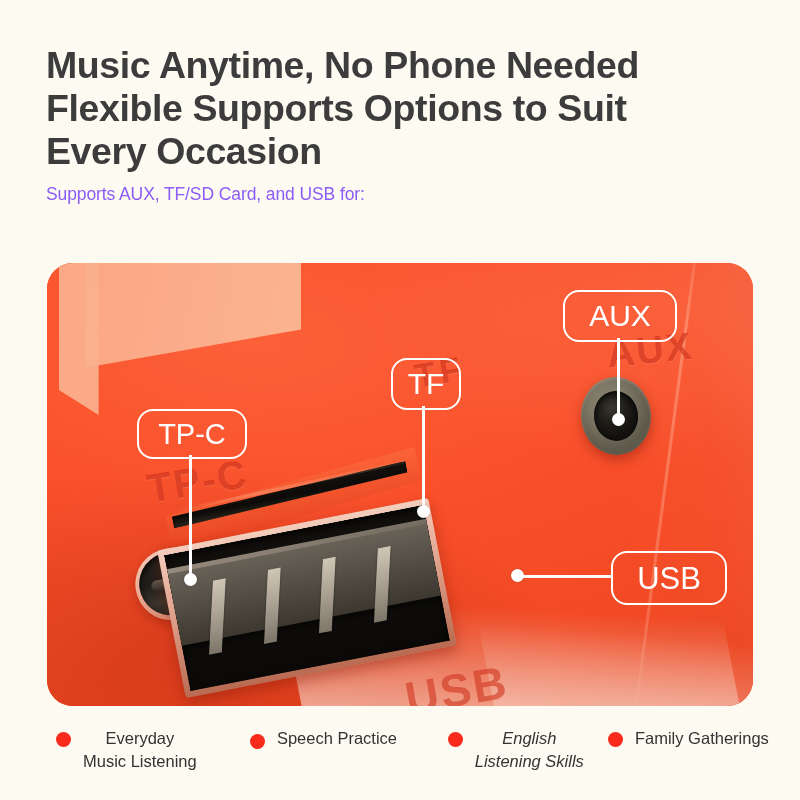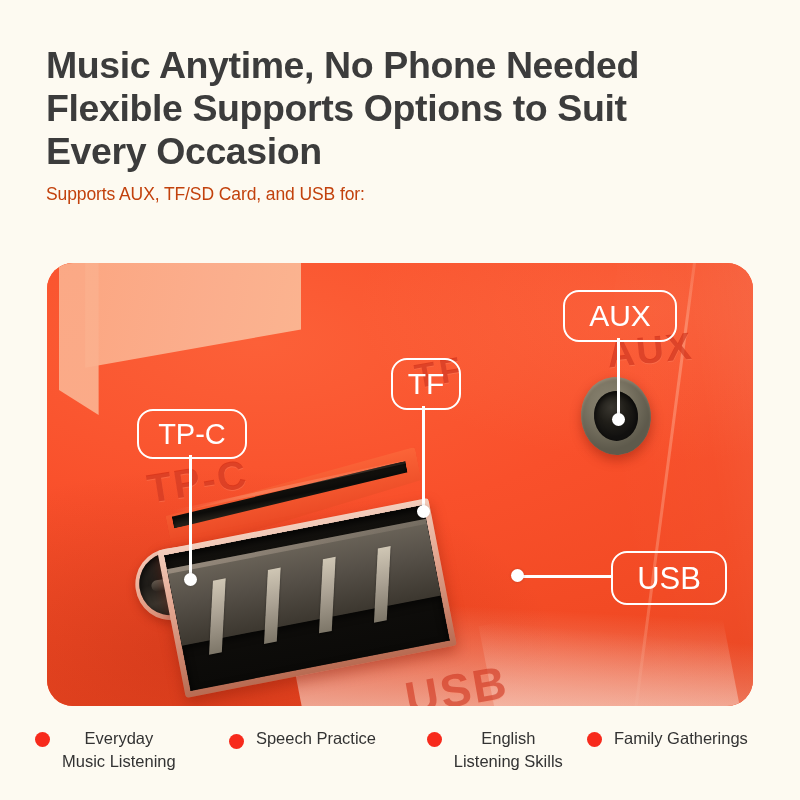--- a/index.html
+++ b/index.html
@@ -31,21 +31,21 @@
     color: #3C3C3C;
     letter-spacing: -0.4px;
     margin: 0;
     white-space: pre-line;
   }
   .subline {
     font-family: "Liberation Sans", sans-serif;
     font-size: 17.5px;
     line-height: 22px;
     font-weight: 400;
-    color: #c2410c;
+    color: #8b5cf6;
     margin: 10px 0 0 0;
     letter-spacing: -0.1px;
   }
 
   
   .photo {
     position: absolute;
     left: 47px;
     top: 263px;
     width: 706px;
@@ -344,34 +344,34 @@
     box-shadow: 0 0 3px rgba(0,0,0,0.18);
   }
   .dt-tpc { left: 137px; top: 310px; }
   .dt-tf  { left: 370px; top: 242px; }
   .dt-aux { left: 565px; top: 150px; }
   .dt-usb { left: 464px; top: 306px; }
 
   
   .bullets {
     position: absolute;
-    left: 35px;
+    left: 56px;
     top: 727px;
     width: 730px;
     display: flex;
     align-items: flex-start;
   }
   .bullet {
     display: flex;
     align-items: flex-start;
     gap: 12px;
   }
   .bullet.b0 { width: 196px; }
   .bullet.b1 { width: 200px; align-items: center; }
-  .bullet.b2 { width: 162px; }
+  .bullet.b2 { width: 162px; font-style: italic; }
   .bullet.b3 { width: 180px; }
 
   .bdot {
     flex: 0 0 auto;
     width: 15px;
     height: 15px;
     border-radius: 50%;
     background: #F72A1C;
     margin-top: 5px;
   }

